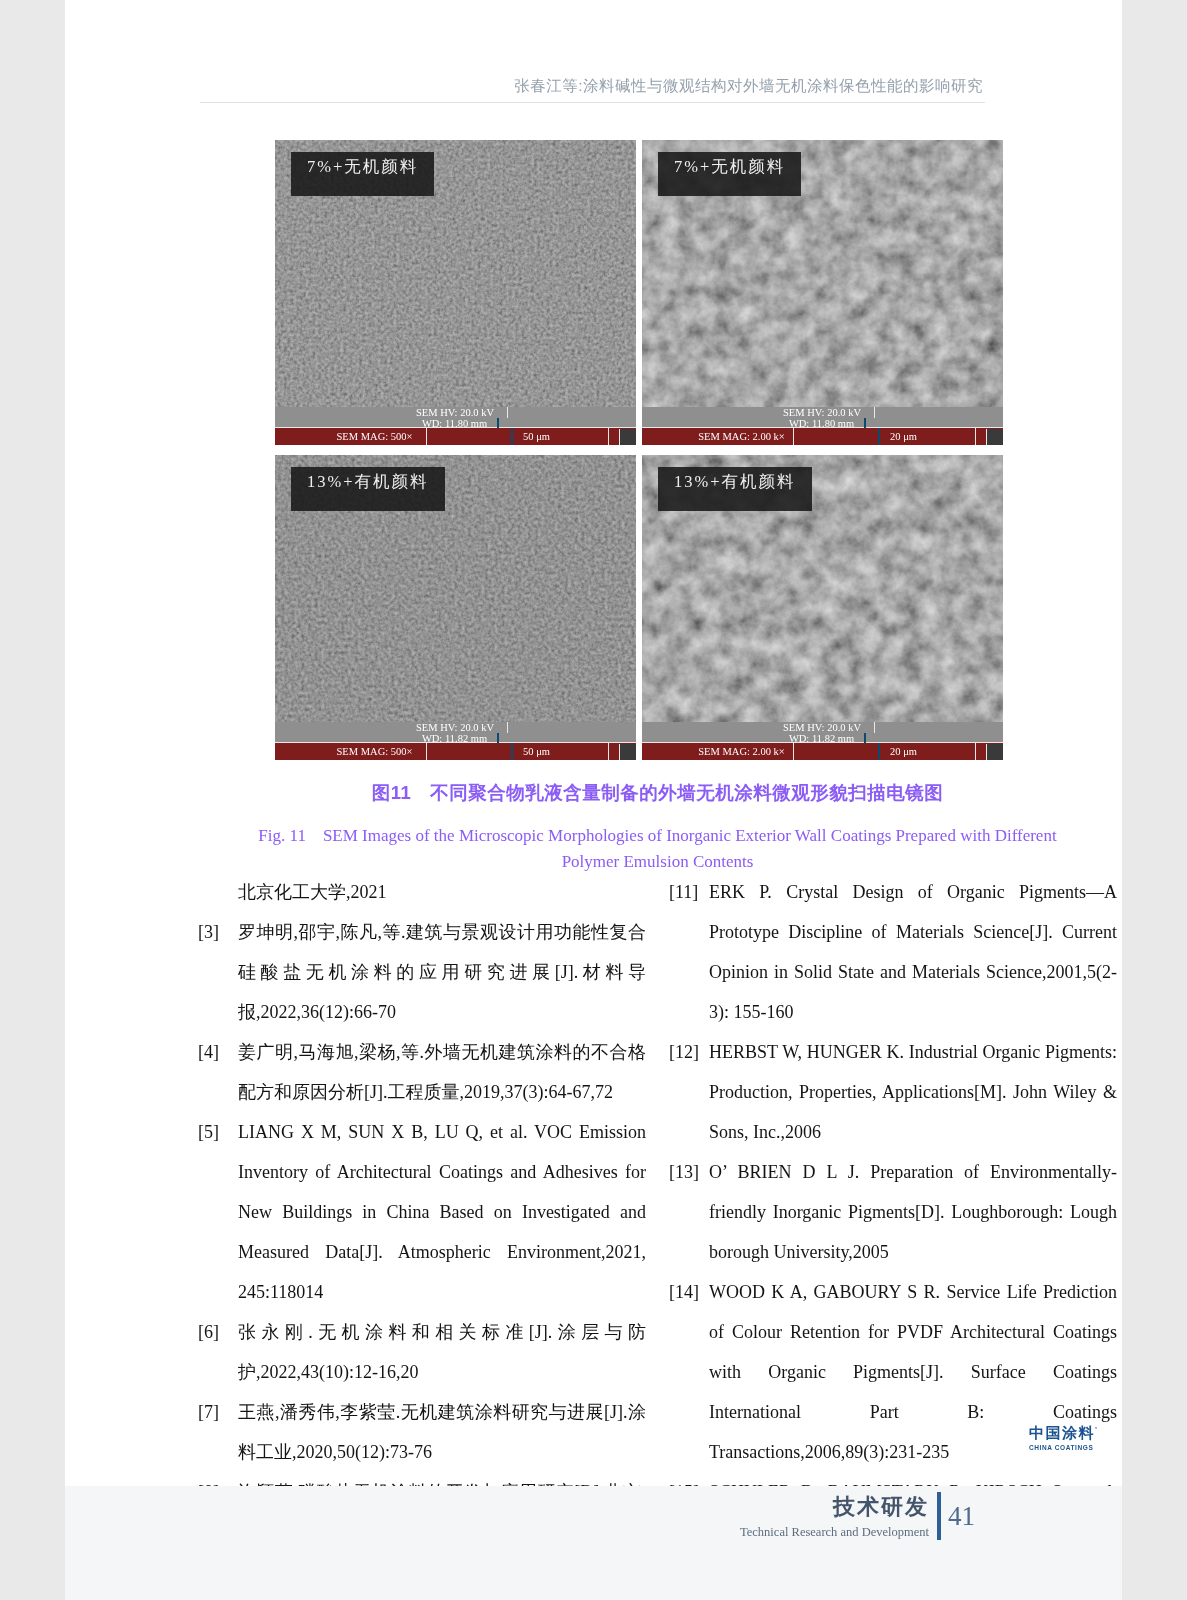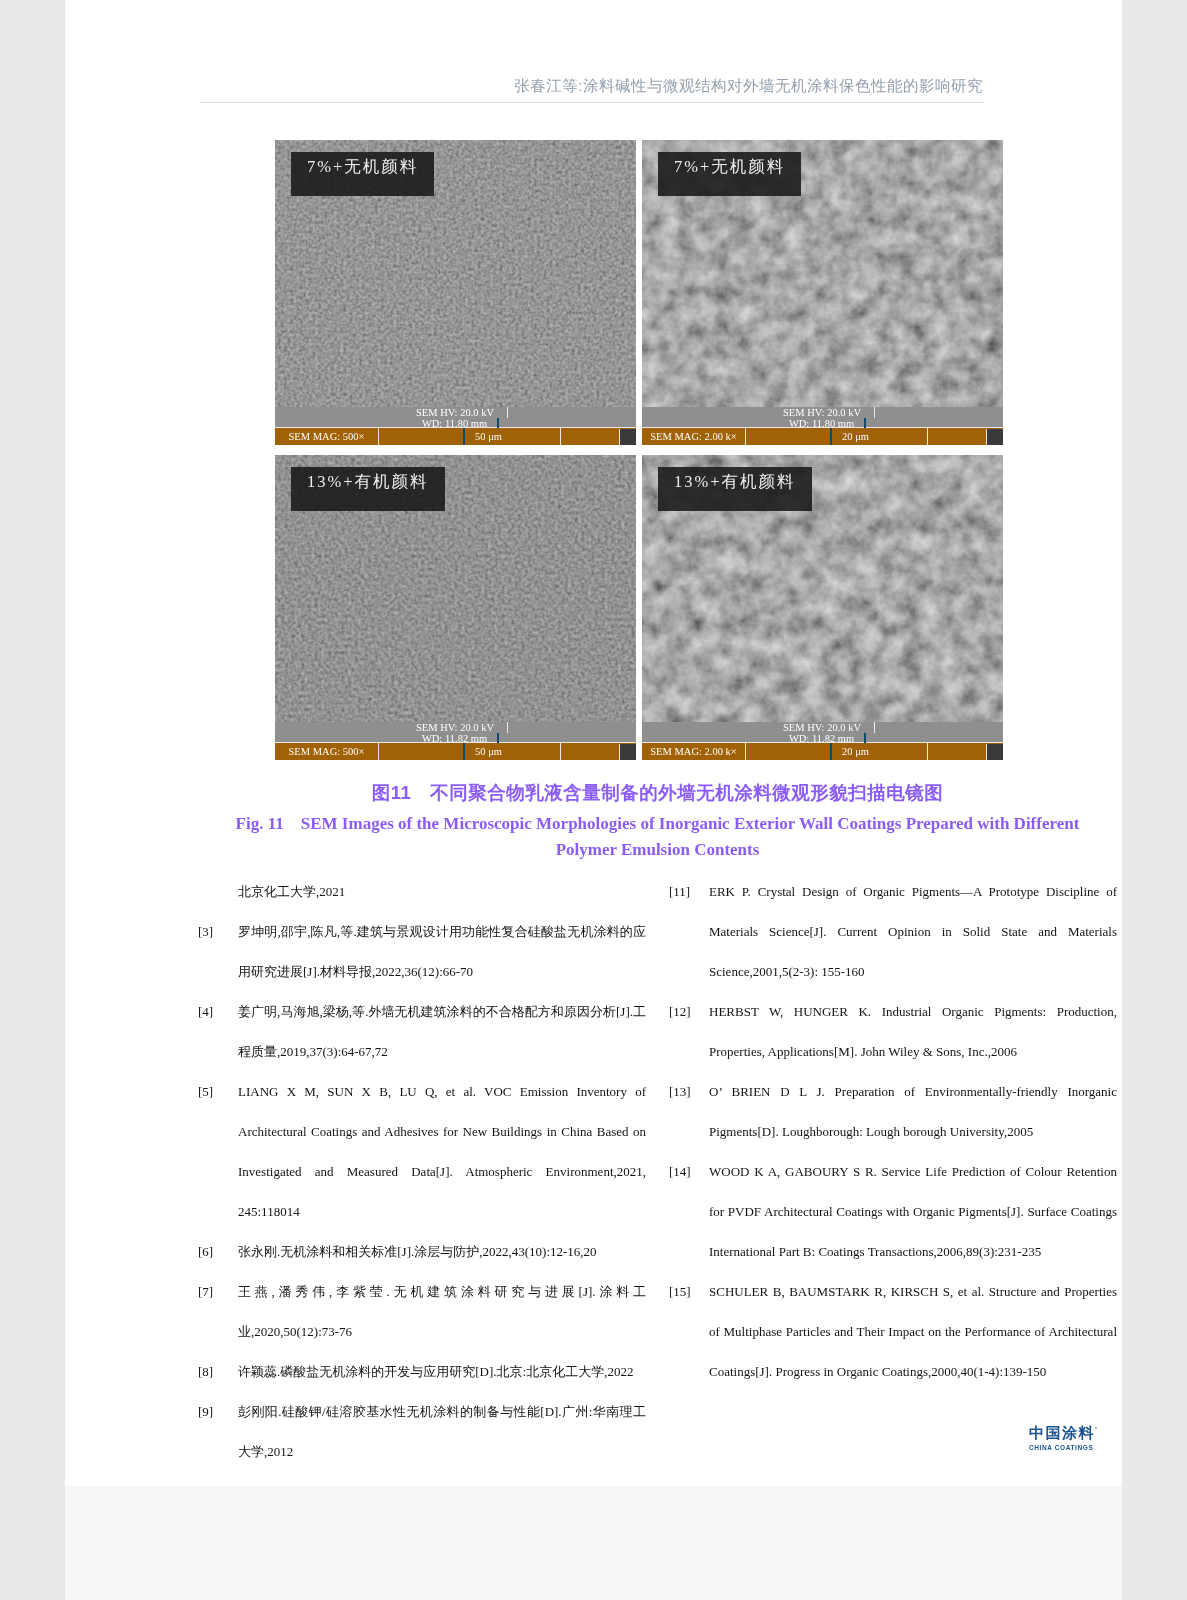--- a/index.html
+++ b/index.html
@@ -13,39 +13,39 @@
   .sem-grid{position:absolute;left:210px;top:140px;width:728px;display:grid;
         grid-template-columns:361px 361px;grid-template-rows:305px 305px;gap:10px 6px;}
   .sem-panel{position:relative;background:#474747;overflow:hidden;}
   .sem-tex{position:absolute;inset:0;width:100%;height:100%;display:block;}
   .sem-label{position:absolute;left:16px;top:12px;background:rgba(24,24,24,.88);color:#efefef;
         padding:4px 16px 18px 16px;font-size:16.5px;letter-spacing:2px;}
   .sem-bar{position:absolute;left:0;right:0;bottom:0;height:38px;color:#fff;
         font-size:10.5px;}
   .bar-row1{position:absolute;left:0;right:0;top:0;height:20px;background:#8f8f8f;
         border-bottom:1px solid #e9e9e9;display:flex;align-items:center;flex-direction:column;}
-  .bar-row2{position:absolute;left:0;right:0;top:21px;bottom:0;background:#a16207;
-        display:flex;align-items:center;}
+  .bar-row2{position:absolute;left:0;right:0;top:21px;bottom:0;background:#7f1d1d;
+        display:flex;align-items:center;padding-left:48px;}
   .bar-cell{height:100%;display:flex;align-items:center;justify-content:center;box-sizing:border-box;}
   .c1{width:104px;border-right:1px solid #e9e9e9;}
   .c2{width:86px;border-right:2px solid #0c4a6e;}
   .c3{width:96px;border-right:1px solid #e9e9e9;position:relative;}
   .c4{flex:1;justify-content:flex-end;padding-right:22px;}
   .ruler{width:78px;height:12px;border:1px solid #fff;box-sizing:border-box;}
   .ruler .ticks{height:7px;background:repeating-linear-gradient(90deg,#fff 0 1px,transparent 1px 7.6px);}
   .scale-cell{justify-content:flex-start;padding-left:10px;}
   .logo-sq{position:absolute;right:0;bottom:0;width:16px;height:16px;background:#3a3a3a;border-left:1px solid #e9e9e9;}
   
   .caption{position:absolute;left:135px;width:915px;top:780px;text-align:center;color:#8b5cf6;}
   .cap-cn{font-size:18.5px;font-weight:bold;font-family:"Liberation Sans","DejaVu Sans",sans-serif;letter-spacing:.5px;}
-  .cap-en{font-size:17px;font-weight:bold;margin-top:6px;line-height:26px;}
+  .cap-en{font-size:17px;font-weight:normal;margin-top:18px;line-height:26px;}
   
   .refs{position:absolute;left:133px;top:872px;width:920px;display:flex;gap:23px;}
   .ref-col{width:448px;}
-  .ref-item{display:flex;font-size:13px;line-height:40px;color:#141414;}
+  .ref-item{display:flex;font-size:18px;line-height:40px;color:#141414;}
   .ref-num{width:40px;flex-shrink:0;}
   .ref-txt{flex:1;text-align:justify;}
   
   .bottom-band{position:absolute;left:0;right:0;bottom:0;height:114px;background:#f4f6f7;}
   
   .brand{position:absolute;left:964px;top:1424px;width:85px;text-align:left;}
   .brand-cn{font-size:15px;font-weight:bold;color:#1b5391;letter-spacing:1.5px;
         font-family:"Liberation Sans","DejaVu Sans",sans-serif;}
   .brand-cn sup{font-size:7px;}
   .brand-en{font-size:6.5px;font-weight:bold;color:#1b5391;letter-spacing:.6px;margin-top:1px;
@@ -288,14 +288,22 @@
     </div>
   </div>
 
   <div class="bottom-band"></div>
 
   <div class="brand">
     <div class="brand-cn"><span>中国涂料</span><sup>’</sup></div>
     <div class="brand-en">CHINA COATINGS</div>
   </div>
 
+  <div class="foot">
+    <div class="foot-left">
+      <div class="foot-cn">技术研发</div>
+      <div class="foot-en">Technical Research and Development</div>
+    </div>
+    <div class="foot-bar"></div>
+    <div class="foot-num">41</div>
+  </div>
 
 </div>
 
 </body></html>

